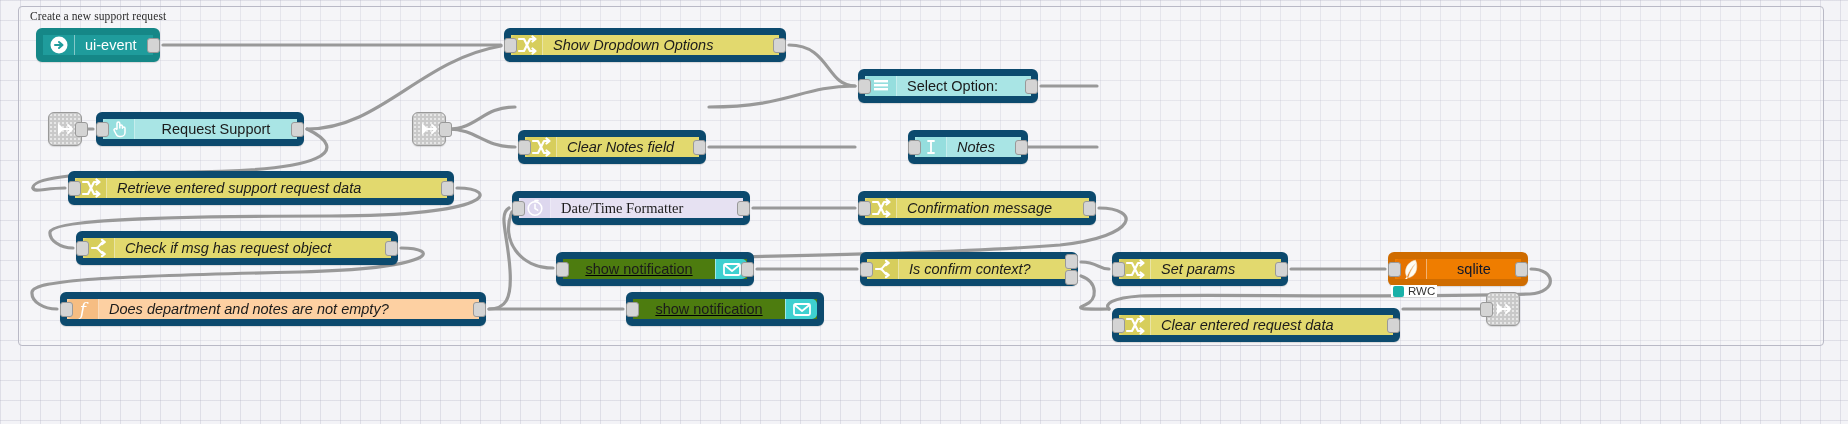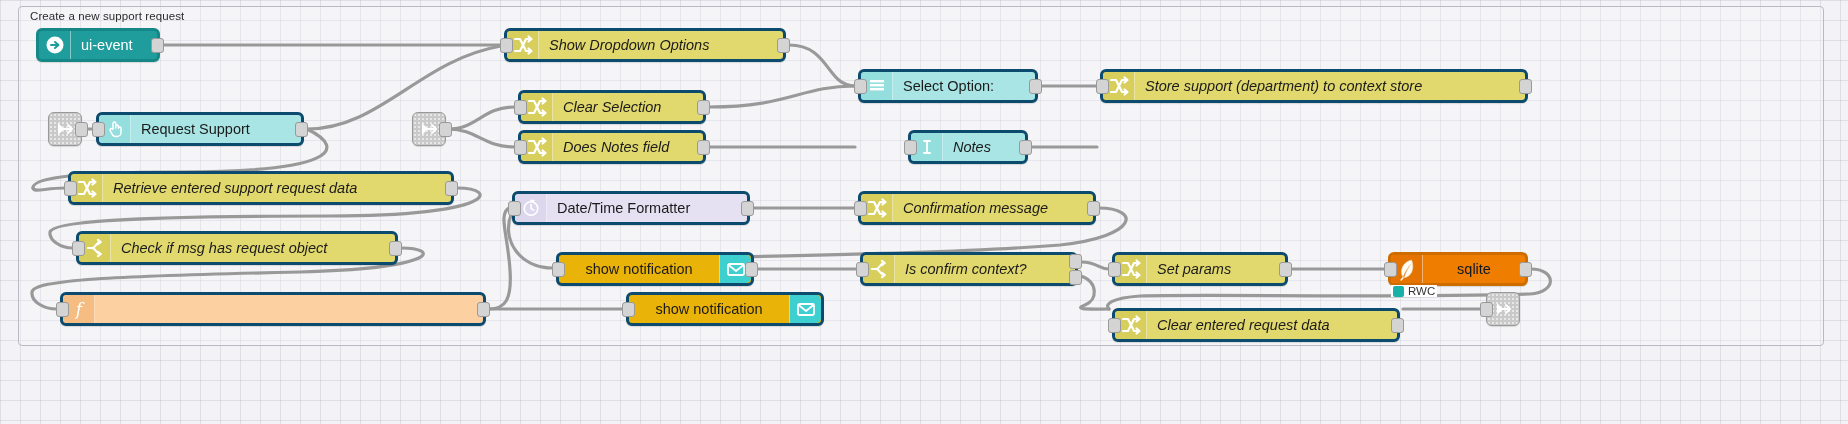--- a/index.html
+++ b/index.html
@@ -22,31 +22,32 @@
     border:1px solid #b9b9c6;
     border-radius:4px;
     background:rgba(255,255,255,.22);
   }
   .group-label{
     position:absolute;
     font-size:11.5px;
     color:#2b2b2b;
     white-space:nowrap;
     letter-spacing:.1px;
+    font-family:Liberation Serif, serif;
   }
 
   
   #wires{position:absolute;left:0;top:0;width:1848px;height:424px;pointer-events:none;}
 
   
   .node{
     position:absolute;
     box-sizing:border-box;
     height:34px;
-    border:3px solid #0c4a6e;
+    border:7px solid #0c4a6e;
     border-radius:6px;
     display:flex;
     align-items:center;
     box-shadow:0 1px 1px rgba(0,0,0,.12);
     overflow:visible;
   }
   .node .body{
     display:flex;align-items:center;width:100%;height:100%;
     border-radius:5px;overflow:hidden;
   }
@@ -69,21 +70,21 @@
   .label.italic{font-style:italic;}
   .label.center{text-align:center;}
 
   
   .c-change  {background:#e2d96e;}
   .c-switch  {background:#e2d96e;}
   .c-function{background:#fdd0a2;}
   .c-uiwidget{background:#a9e5e5;}
   .c-uievent {background:#1f9c9c; border-color:#158787;}
   .c-uievent .label{color:#ffffff;}
-  .c-notify  {background:#eab308;}
+  .c-notify  {background:#4d7c0f;text-decoration:underline;}
   .c-datetime{background:#e6e1f2;}
   .c-sqlite  {background:#ef7d00; border-color:#cf6c00;}
   .c-sqlite .label{color:#0f172a;font-weight:400;}
 
   .c-change  .icon-cell,
   .c-switch  .icon-cell{background:#d7ce5c;}
   .c-function .icon-cell{background:#f6bd82;}
   .c-uiwidget .icon-cell{background:#95dede;}
   .c-uievent  .icon-cell{background:#1f9c9c;}
   .c-notify   .icon-cell{background:#3ed0d0;}
@@ -253,70 +254,44 @@
           <path d="M3 5 L8 5 L14 17 L19 17 M16.5 14.5 L19.5 17 L16.5 19.5" stroke="#fff" stroke-width="2.2" fill="none" stroke-linecap="round" stroke-linejoin="round"></path>
           <path d="M3 17 L8 17 L14 5 L19 5 M16.5 2.5 L19.5 5 L16.5 7.5" stroke="#fff" stroke-width="2.2" fill="none" stroke-linecap="round" stroke-linejoin="round"></path>
         </svg>
       </div>
       <div class="label italic">Show Dropdown Options</div>
     </div>
     <span class="port in"></span>
     <span class="port out"></span>
   </div>
 
-  <div class="node c-change" style="left:1100px;top:69px;width:428px;">
-    <div class="body">
-      <div class="icon-cell left">
-        <svg width="22" height="22" viewBox="0 0 22 22">
-          <path d="M3 5 L8 5 L14 17 L19 17 M16.5 14.5 L19.5 17 L16.5 19.5" stroke="#fff" stroke-width="2.2" fill="none" stroke-linecap="round" stroke-linejoin="round"></path>
-          <path d="M3 17 L8 17 L14 5 L19 5 M16.5 2.5 L19.5 5 L16.5 7.5" stroke="#fff" stroke-width="2.2" fill="none" stroke-linecap="round" stroke-linejoin="round"></path>
-        </svg>
-      </div>
-      <div class="label italic">Store support (department) to context store</div>
-    </div>
-    <span class="port in"></span>
-    <span class="port out"></span>
-  </div>
-
-  <div class="node c-uiwidget" style="left:96px;top:112px;width:208px;">
+
+  <div class="node c-uiwidget" style="left:96px;top:112px;width:208px;text-align:center;">
     <div class="body">
       <div class="icon-cell left">
         <svg width="20" height="20" viewBox="0 0 20 20">
           <path d="M8 10 L8 4.5 A1.4 1.4 0 0 1 10.8 4.5 L10.8 9 L10.8 7.2 A1.3 1.3 0 0 1 13.4 7.2 L13.4 9.2 A1.3 1.3 0 0 1 16 9.2 L16 13.5 A4 4 0 0 1 12 17.5 L10.6 17.5 A4 4 0 0 1 7 15 L5.2 11.6 A1.3 1.3 0 0 1 7.4 10.2 Z" fill="none" stroke="#ffffff" stroke-width="1.5" stroke-linejoin="round"></path>
         </svg>
       </div>
       <div class="label">Request Support</div>
     </div>
     <span class="port in"></span>
     <span class="port out"></span>
   </div>
 
-  <div class="node c-change" style="left:518px;top:90px;width:188px;">
-    <div class="body">
-      <div class="icon-cell left">
-        <svg width="22" height="22" viewBox="0 0 22 22">
-          <path d="M3 5 L8 5 L14 17 L19 17 M16.5 14.5 L19.5 17 L16.5 19.5" stroke="#fff" stroke-width="2.2" fill="none" stroke-linecap="round" stroke-linejoin="round"></path>
-          <path d="M3 17 L8 17 L14 5 L19 5 M16.5 2.5 L19.5 5 L16.5 7.5" stroke="#fff" stroke-width="2.2" fill="none" stroke-linecap="round" stroke-linejoin="round"></path>
-        </svg>
-      </div>
-      <div class="label italic">Clear Selection</div>
-    </div>
-    <span class="port in"></span>
-    <span class="port out"></span>
-  </div>
 
   <div class="node c-change" style="left:518px;top:130px;width:188px;">
     <div class="body">
       <div class="icon-cell left">
         <svg width="22" height="22" viewBox="0 0 22 22">
           <path d="M3 5 L8 5 L14 17 L19 17 M16.5 14.5 L19.5 17 L16.5 19.5" stroke="#fff" stroke-width="2.2" fill="none" stroke-linecap="round" stroke-linejoin="round"></path>
           <path d="M3 17 L8 17 L14 5 L19 5 M16.5 2.5 L19.5 5 L16.5 7.5" stroke="#fff" stroke-width="2.2" fill="none" stroke-linecap="round" stroke-linejoin="round"></path>
         </svg>
       </div>
-      <div class="label italic">Does Notes field</div>
+      <div class="label italic">Clear Notes field</div>
     </div>
     <span class="port in"></span>
     <span class="port out"></span>
   </div>
 
   <div class="node c-uiwidget" style="left:908px;top:130px;width:120px;">
     <div class="body">
       <div class="icon-cell left">
         <svg width="20" height="20" viewBox="0 0 20 20">
           <path d="M7 4 L13 4 M7 16 L13 16 M10 4 L10 16" stroke="#fff" stroke-width="1.8" fill="none" stroke-linecap="round"></path>
@@ -356,26 +331,27 @@
     <span class="port out"></span>
   </div>
 
   <div class="node c-function" style="left:60px;top:292px;width:426px;">
     <div class="body">
       <div class="icon-cell left">
         <svg width="22" height="22" viewBox="0 0 22 22">
           <text x="11" y="17" font-family="DejaVu Serif, serif" font-size="17" font-style="italic" fill="#ffffff" text-anchor="middle">f</text>
         </svg>
       </div>
-    </div>
-    <span class="port in"></span>
-    <span class="port out"></span>
-  </div>
-
-  <div class="node c-datetime" style="left:512px;top:191px;width:238px;">
+      <div class="label italic">Does department and notes are not empty?</div>
+    </div>
+    <span class="port in"></span>
+    <span class="port out"></span>
+  </div>
+
+  <div class="node c-datetime" style="left:512px;top:191px;width:238px;font-family:Liberation Serif, serif;">
     <div class="body">
       <div class="icon-cell left">
         <svg width="20" height="20" viewBox="0 0 20 20">
           <circle cx="10" cy="10.5" r="6.8" fill="none" stroke="#ffffff" stroke-width="1.6"></circle>
           <path d="M10 6.5 L10 10.5 L12.6 12.2" stroke="#ffffff" stroke-width="1.6" fill="none" stroke-linecap="round"></path>
           <path d="M10 2.6 L13 2.6" stroke="#ffffff" stroke-width="1.6" stroke-linecap="round"></path>
         </svg>
       </div>
       <div class="label">Date/Time Formatter</div>
     </div>

